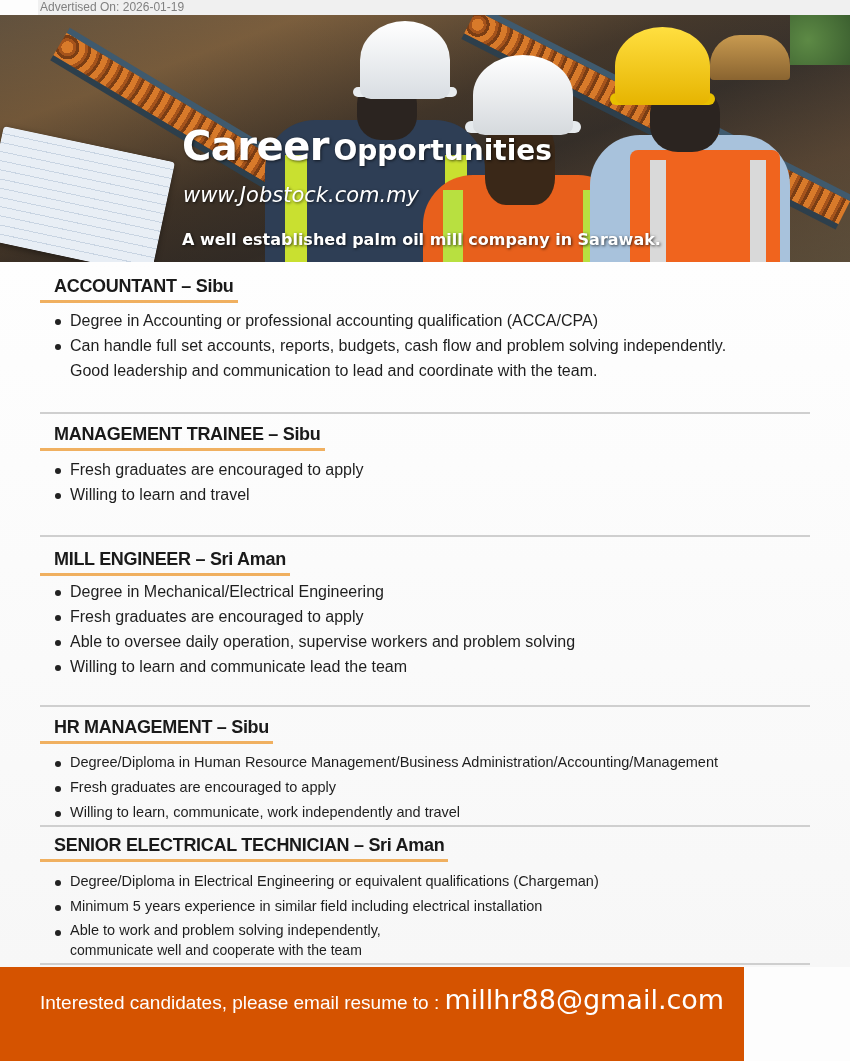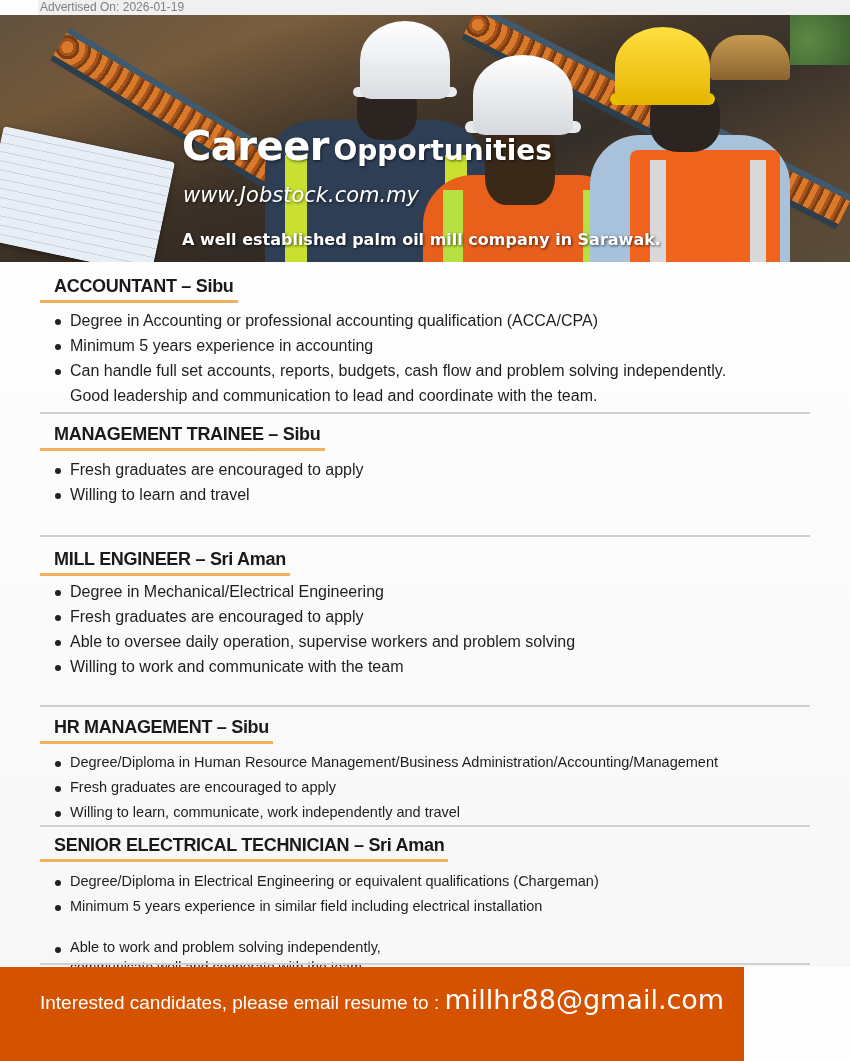--- a/index.html
+++ b/index.html
@@ -125,21 +125,20 @@
 </div>
 
 <div class="jobs">
 
   <div class="job" style="top:14px;">
     <div class="job-title-wrap">
       <span class="job-title">ACCOUNTANT – Sibu</span>
     </div>
     <ul class="bullets" style="top:32px;">
       <li>Degree in Accounting or professional accounting qualification (ACCA/CPA)</li>
-      <li>Minimum 5 years experience in accounting</li>
       <li>Can handle full set accounts, reports, budgets, cash flow and problem solving independently.</li>
       <li class="cont" style="padding-left:15px;"><span>Good leadership and communication to lead and coordinate with the team.</span></li>
     </ul>
     <div class="divider" style="top:136px;"></div>
   </div>
 
   <div class="job" style="top:162px;">
     <div class="job-title-wrap">
       <span class="job-title">MANAGEMENT TRAINEE – Sibu</span>
     </div>
@@ -151,21 +150,21 @@
   </div>
 
   <div class="job" style="top:287px;">
     <div class="job-title-wrap">
       <span class="job-title">MILL ENGINEER – Sri Aman</span>
     </div>
     <ul class="bullets" style="top:30px;line-height:24px;">
       <li>Degree in Mechanical/Electrical Engineering</li>
       <li>Fresh graduates are encouraged to apply</li>
       <li>Able to oversee daily operation, supervise workers and problem solving</li>
-      <li>Willing to work and communicate with the team</li>
+      <li>Willing to learn and communicate lead the team</li>
     </ul>
     <div class="divider" style="top:156px;"></div>
   </div>
 
   <div class="job" style="top:455px;">
     <div class="job-title-wrap">
       <span class="job-title">HR MANAGEMENT – Sibu</span>
     </div>
     <ul class="bullets compact" style="top:33px;line-height:23px;">
       <li>Degree/Diploma in Human Resource Management/Business Administration/Accounting/Management</li>
@@ -175,21 +174,21 @@
     <div class="divider" style="top:108px;"></div>
   </div>
 
   <div class="job" style="top:573px;">
     <div class="job-title-wrap">
       <span class="job-title">SENIOR ELECTRICAL TECHNICIAN – Sri Aman</span>
     </div>
     <ul class="bullets compact" style="top:34px;">
       <li>Degree/Diploma in Electrical Engineering or equivalent qualifications (Chargeman)</li>
       <li>Minimum 5 years experience in similar field including electrical installation</li>
-      <li style="line-height:22px;margin-top:17px;">Able to work and problem solving independently,</li>
+      <li style="line-height:22px;margin-top:0;">Able to work and problem solving independently,</li>
       <li class="cont" style="line-height:18px;font-size:14px;"><span>communicate well and cooperate with the team</span></li>
     </ul>
     <div class="divider" style="top:128px;"></div>
   </div>
 </div>
 
 <div class="footer">
   <div class="footer-text">
     <span class="lead">Interested candidates, please email resume to : </span><span class="email">millhr88@gmail.com</span>
   </div>

